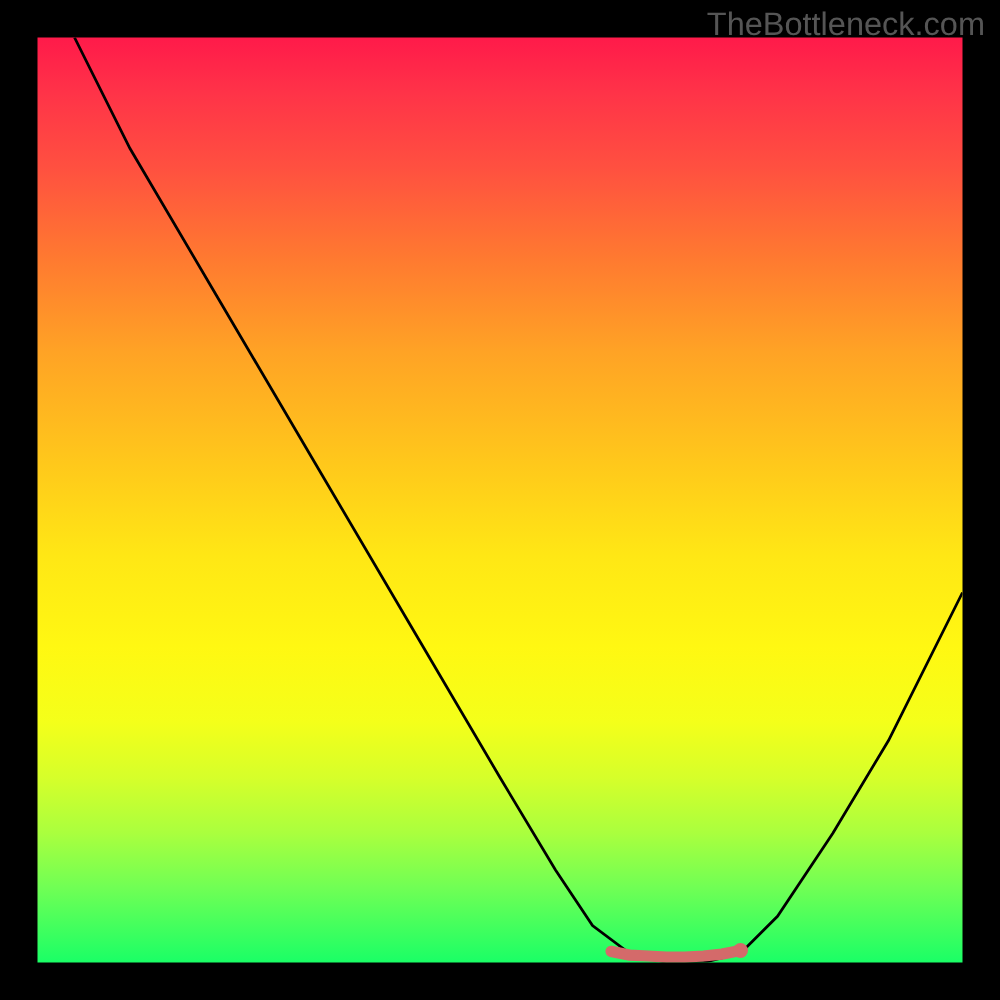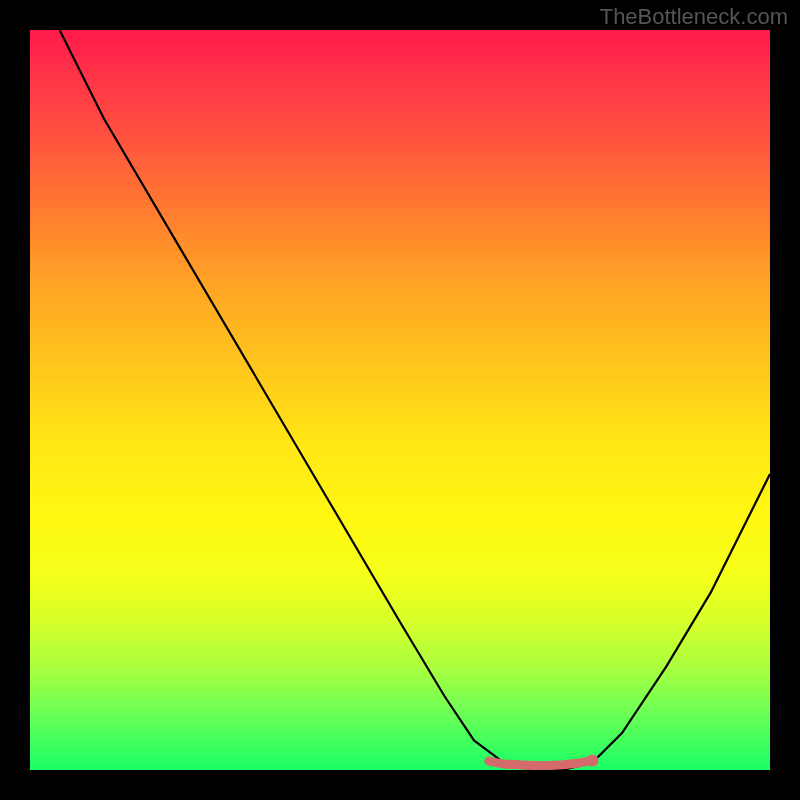--- a/index.html
+++ b/index.html
@@ -9,21 +9,21 @@
     height: 800px;
     background: #000;
     font-family: Arial, sans-serif;
     position: relative;
   }
   .watermark {
     position: absolute;
     top: 4px;
     right: 12px;
     color: #555;
-    font-size: 22px;
+    font-size: 26px;
     font-weight: 500;
     z-index: 10;
   }
   .plot-area {
     position: absolute;
     left: 30px;
     top: 30px;
     width: 740px;
     height: 740px;
     background: linear-gradient(to bottom,

